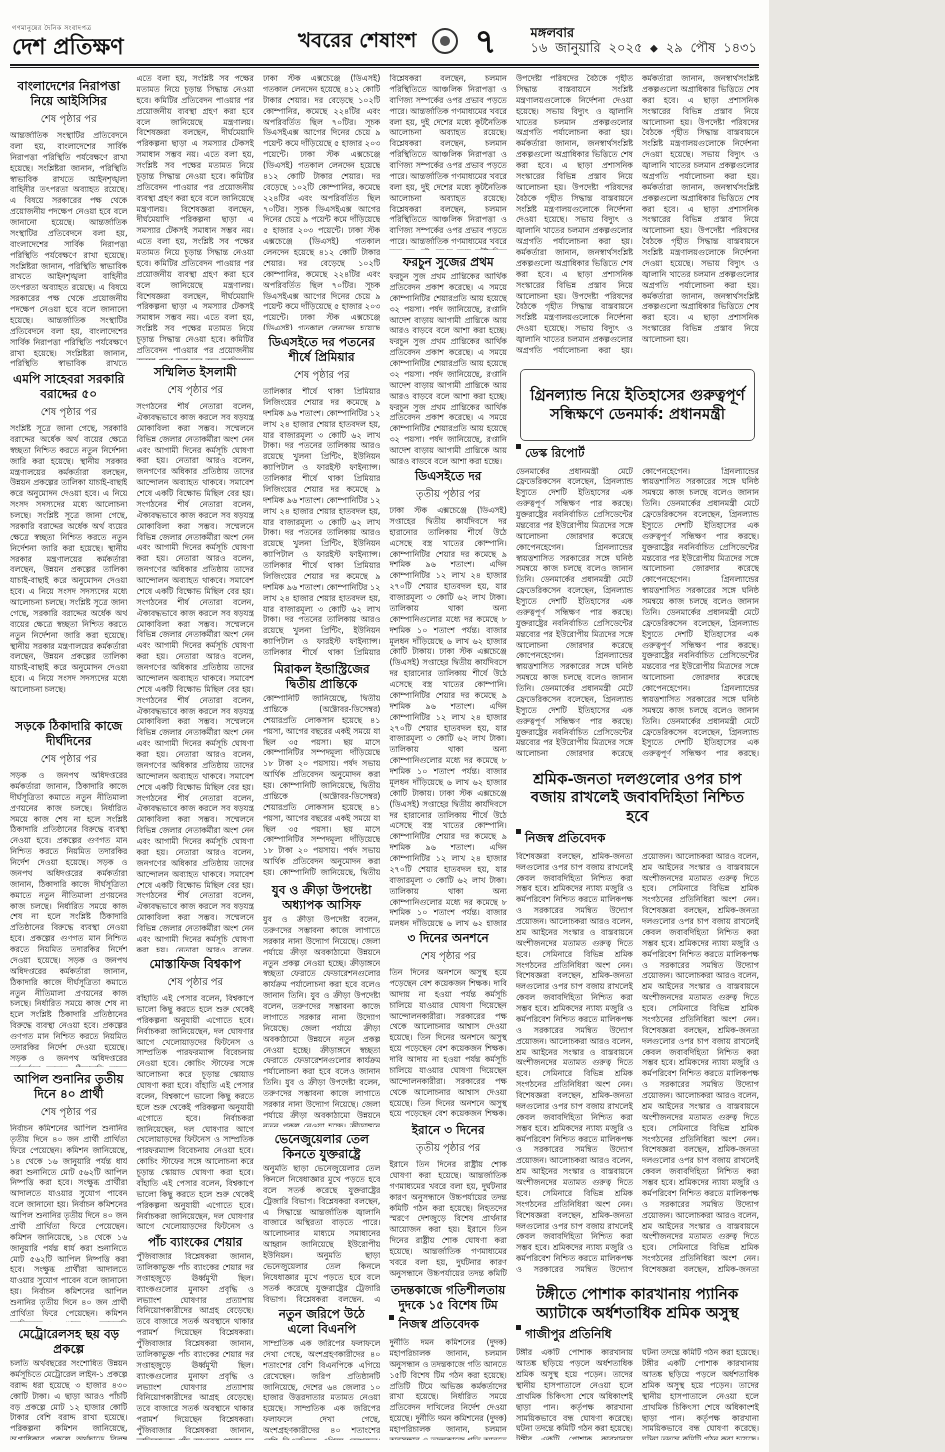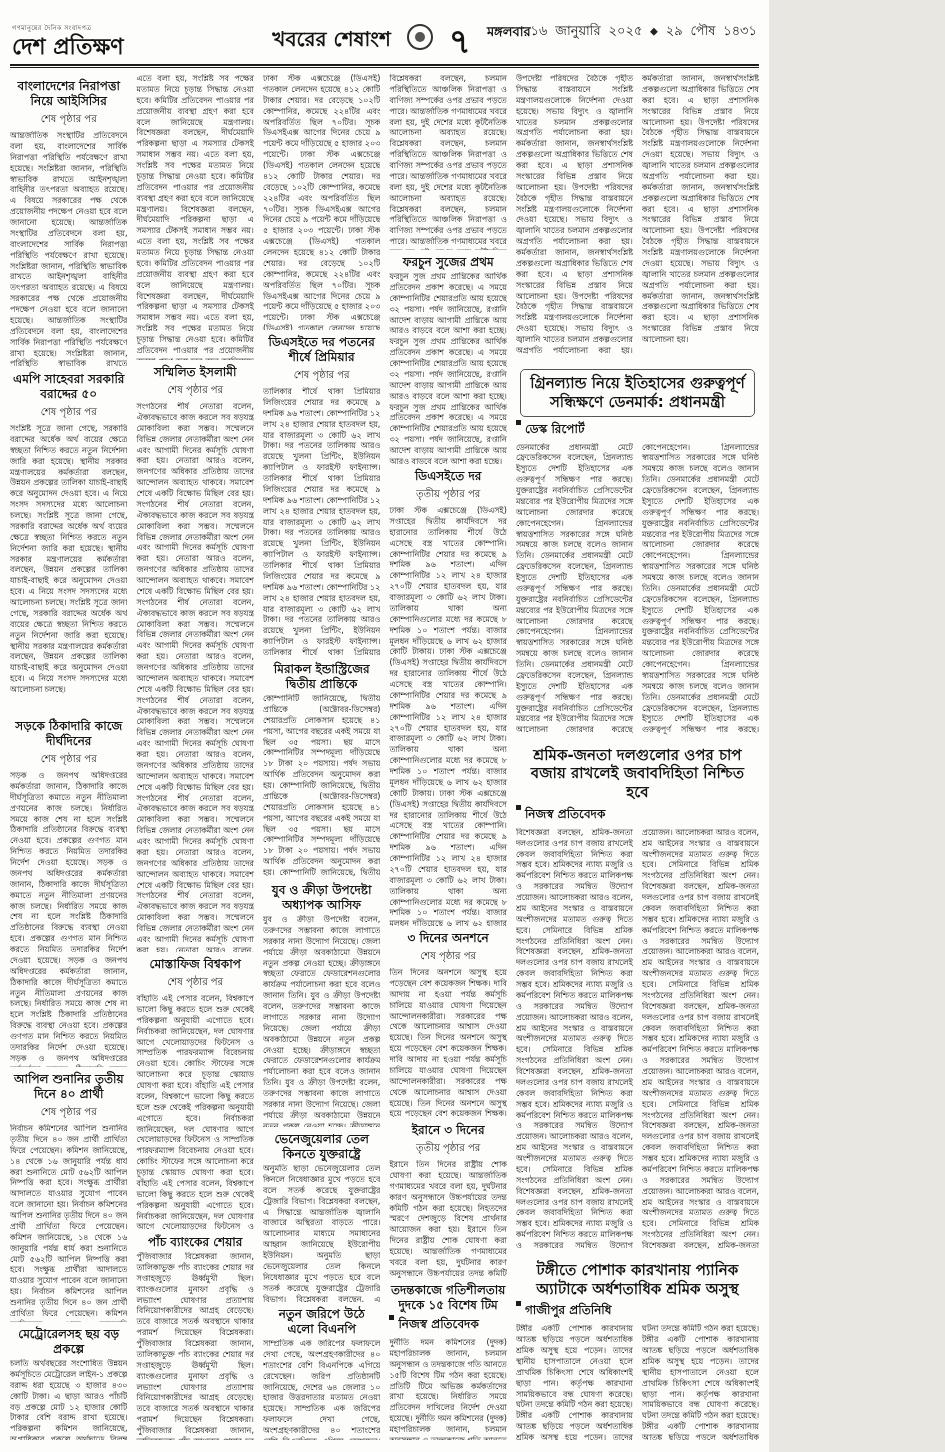--- a/index.html
+++ b/index.html
@@ -7,42 +7,42 @@
   body { font-family:"DejaVu Sans", sans-serif; }
   .page { width:769px; height:1452px; background:#fdfdfb; color:#141414;
           padding:6px 10px 8px; overflow:hidden; position:relative; }
 
   
   header.mast { display:flex; justify-content:space-between; align-items:flex-end;
                 height:58px; padding:2px 2px 6px; }
   .mast-left { display:flex; flex-direction:column; gap:1px; }
   .mast-tagline { font-size:6.5px; color:#444; letter-spacing:.4px; }
   .mast-title { font-size:22px; font-weight:bold; line-height:1.05; }
-  .mast-right { display:flex; align-items:flex-start; gap:16px; }
+  .mast-right { display:flex; align-items:center; gap:16px; }
   .section-title { font-size:20px; font-weight:bold; }
   .emblem { width:26px; height:26px; border:2px solid #333; border-radius:50%;
             display:flex; align-items:center; justify-content:center; }
   .emblem-dot { width:10px; height:10px; border-radius:50%; background:#555; }
   .page-num { font-size:34px; font-weight:bold; line-height:1; }
-  .date-block { display:flex; flex-direction:row; line-height:1.25; }
+  .date-block { display:flex; flex-direction:column; line-height:1.25;margin-left:18px; }
   .date-day { font-size:13px; font-weight:bold; }
   .date-line { font-size:13px; color:#222;font-family:Liberation Mono, monospace; }
 
   .rule { border-top:2px solid #1b1b1b; border-bottom:1px solid #1b1b1b;
           height:4px; margin-bottom:6px; }
 
   
   .cols { display:flex; gap:9px; height:1366px; overflow:hidden; }
   .col { flex:1 1 0; min-width:0; overflow:hidden; }
   .col.double { flex:2.07 1 0; }
 
   .headline { font-weight:bold; text-align:center; font-size:12px;
               line-height:1.25; margin:5px 1px 2px; }
   .headline.big { font-size:15px; margin:7px 4px 3px; }
-  .boxed { border:1.3px solid #555; border-radius:5px; padding:4px 8px; }
+  .boxed { border:1.3px solid #555; border-radius:5px; padding:16px 8px; }
   .kicker { font-size:10px; text-align:center; margin-bottom:3px; color:#222; }
   .body { font-size:8px; line-height:1.36; text-align:justify;
           overflow:hidden; word-break:break-word; color:#151515; }
   .twocol { column-count:2; column-gap:9px; }
   .byline { font-size:12px; font-weight:bold; display:flex; align-items:flex-start;
             gap:4px; margin:2px 0 3px; }
   .bymark { width:5px; height:5px; background:#1b1b1b; display:inline-block; flex:0 0 auto; }
   .story { overflow:hidden; }
 </style>
 </head>

